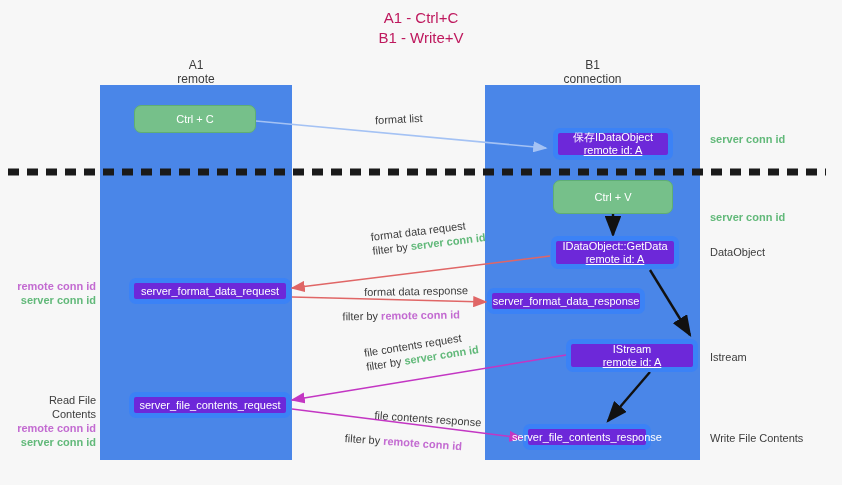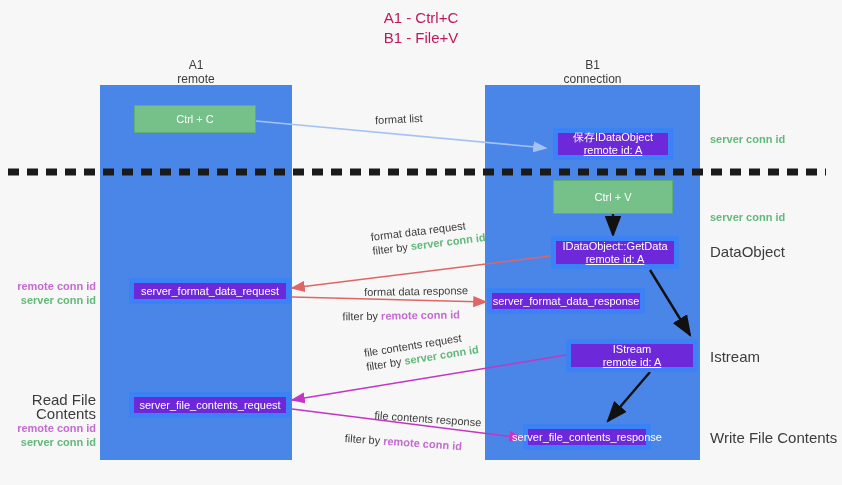--- a/index.html
+++ b/index.html
@@ -27,47 +27,47 @@
 
   
   .lane{position:absolute;background:#4a86e8;}
   #lane-a{left:100px;top:85px;width:192px;height:375px;}
   #lane-b{left:485px;top:85px;width:215px;height:375px;}
 
   
   .box{
     position:absolute;box-sizing:border-box;
     display:flex;flex-direction:column;align-items:center;justify-content:center;
-    color:#ffffff;font-size:11px;line-height:13px;text-align:center;
+    color:#ffffff;font-size:11px;line-height:13px;text-align:center;border-radius:7px;
   }
   .box.green{background:#76c08a;border:1px solid #5fae74;}
   .box.orange{background:#6d28d9;border:5px solid #3b82f6;}
   .box .l2{display:block;text-decoration:underline;}
 
   
   .ann{position:absolute;font-size:11px;line-height:14px;font-weight:bold;}
   .ann.green{color:#62b97a;}
   .ann.purple{color:#c36bd1;}
-  .ann.plain{color:#3c3c3c;font-weight:normal;font-size:15px;}
+  .ann.plain{color:#3c3c3c;font-weight:normal;font-size:11px;}
 
   
   .elabel{position:absolute;font-size:11px;line-height:14px;white-space:nowrap;color:#3c3c3c;}
   .elabel .g{color:#62b97a;font-weight:bold;}
   .elabel .p{color:#c36bd1;font-weight:bold;}
 
   svg.overlay{position:absolute;left:0;top:0;width:842px;height:485px;pointer-events:none;}
 </style>
 </head>
 <body>
 
 <div id="stage">
 
   <div class="title">
     <div>A1 - Ctrl+C</div>
-    <div>B1 - File+V</div>
+    <div>B1 - Write+V</div>
   </div>
 
   <div class="lane-head" style="left:100px;top:58px;width:192px;">
     <span class="ttl">A1</span>
     <span class="sub">remote</span>
   </div>
   <div class="lane-head" style="left:485px;top:58px;width:215px;">
     <span class="ttl">B1</span>
     <span class="sub">connection</span>
   </div>

